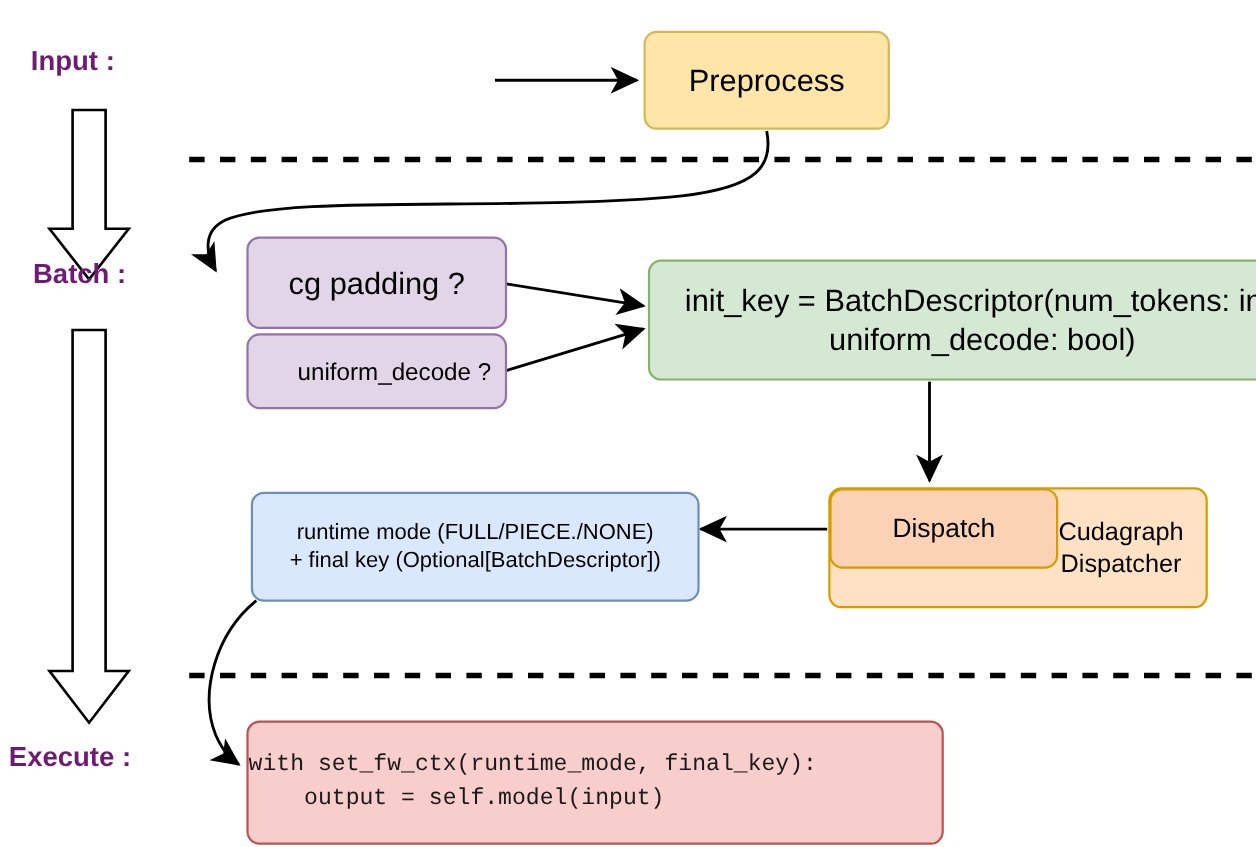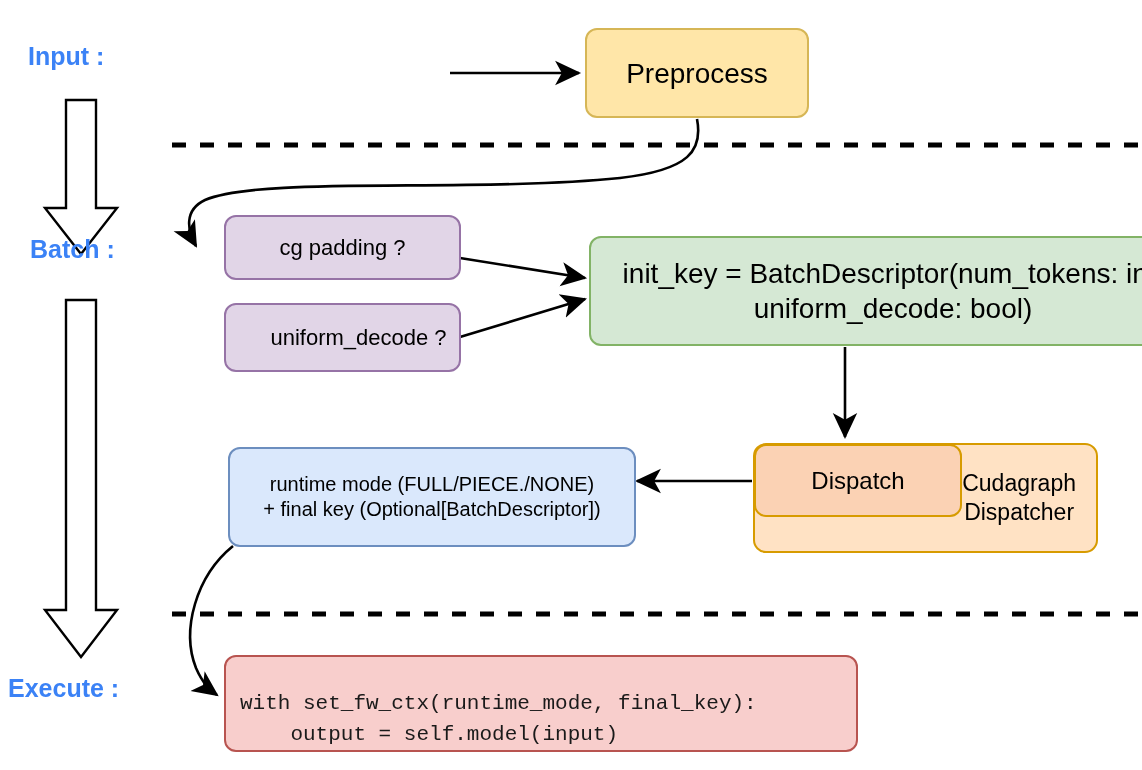--- a/index.html
+++ b/index.html
@@ -17,21 +17,21 @@
     height: 770px;
     background: #ffffff;
     overflow: hidden;
   }
   
   .stage-label {
     position: absolute;
     font-family: "Liberation Sans", sans-serif;
     font-weight: bold;
     font-size: 25px;
-    color: #3b82f6;
+    color: #701a75;
     white-space: nowrap;
     line-height: 1;
   }
   
   .node {
     position: absolute;
     box-sizing: border-box;
     border-radius: 12px;
     border-style: solid;
     border-width: 2px;
@@ -129,45 +129,45 @@
 
   <div class="stage-label" style="left:28px; top:44px;">Input :</div>
   <div class="stage-label" style="left:30px; top:237px;">Batch :</div>
   <div class="stage-label" style="left:8px; top:676px;">Execute :</div>
 
 
   <div class="node n-yellow" style="left:585px; top:28px; width:224px; height:90px; font-size:28px;">
     <span class="node-label">Preprocess</span>
   </div>
 
-  <div class="node n-purple" style="left:224px; top:215px; width:237px; height:65px; font-size:22px;">
+  <div class="node n-purple" style="left:224px; top:215px; width:237px; height:84px; font-size:28px;">
     <span class="node-label">cg padding ?</span>
   </div>
 
   <div class="node n-purple" style="left:224px; top:303px; width:237px; height:69px; font-size:22px;padding-left:32px;">
     <span class="node-label">uniform_decode ?</span>
   </div>
 
   <div class="node n-green" style="left:589px; top:236px; width:608px; height:110px; font-size:28px;">
     <span class="node-label">init_key = BatchDescriptor(num_tokens: int,
 uniform_decode: bool)</span>
   </div>
 
-  <div class="node n-orange-outer" style="left:753px; top:443px; width:345px; height:110px; font-size:23px; justify-content:flex-end; padding-right:20px;border-radius:13px;">
+  <div class="node n-orange-outer" style="left:753px; top:443px; width:345px; height:110px; font-size:23px; justify-content:flex-end; padding-right:20px;">
     <span class="node-label">Cudagraph
 Dispatcher</span>
   </div>
 
   <div class="node n-orange-inner" style="left:754px; top:444px; width:208px; height:73px; font-size:24px;">
     <span class="node-label">Dispatch</span>
   </div>
 
   <div class="node n-blue" style="left:228px; top:447px; width:408px; height:100px; font-size:20px;">
     <span class="node-label">runtime mode (FULL/PIECE./NONE)
 + final key (Optional[BatchDescriptor])</span>
   </div>
 
-  <div class="node n-pink code-node" style="left:224px; top:655px; width:634px; height:97px; padding-left:14px;align-items:flex-end;">
+  <div class="node n-pink code-node" style="left:224px; top:655px; width:634px; height:113px; ">
     <span class="code-text">with set_fw_ctx(runtime_mode, final_key):
     output = self.model(input)</span>
   </div>
 
 </div>
 
 </body></html>

